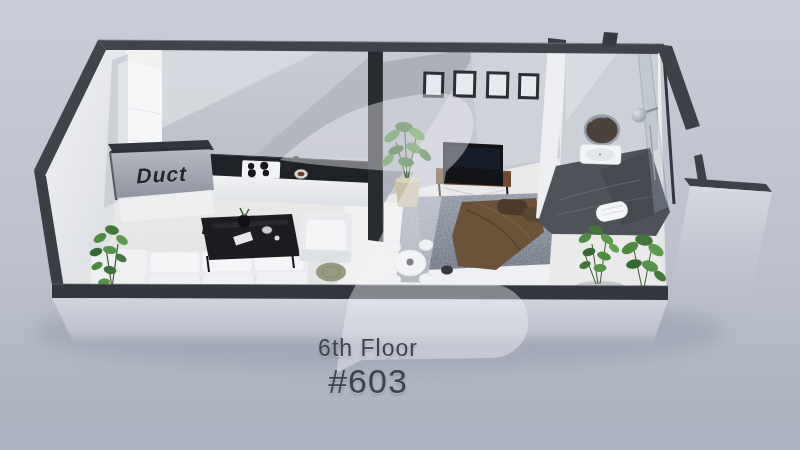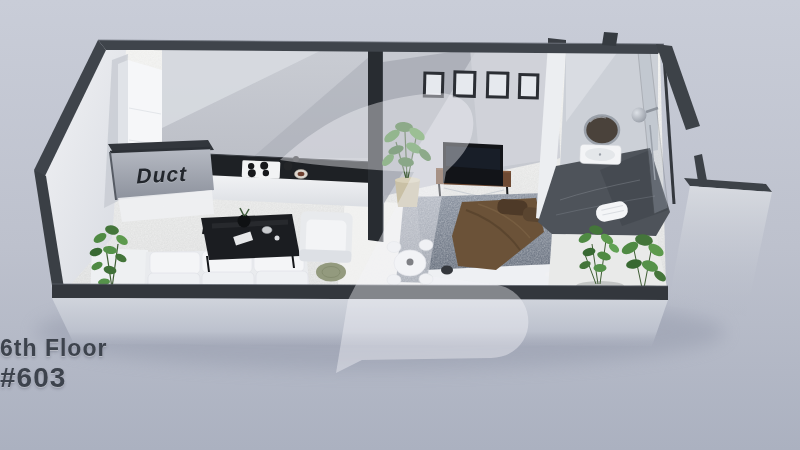--- a/index.html
+++ b/index.html
@@ -11,26 +11,26 @@
   .stage svg{position:absolute;left:0;top:0;}
   .overlay{position:absolute;z-index:5;}
   .duct-label{
     left:116px;top:155px;width:92px;height:40px;
     display:flex;align-items:center;justify-content:center;
     transform:rotate(-3deg) skewX(-12deg);
     font-size:21px;font-weight:600;color:#22262c;letter-spacing:1px;
     text-shadow:0 1px 0 rgba(255,255,255,0.18);
   }
   .caption{
-    left:0;top:336px;width:736px;color:#3d434d;
+    left:0;top:336px;width:736px;text-align:center;color:#3d434d;
     text-shadow:0 1px 0 rgba(255,255,255,0.30),0 2px 3px rgba(55,60,75,0.30);
-    line-height:1.12;letter-spacing:1px;font-weight:bold;
+    line-height:1.12;letter-spacing:1px;font-weight:normal;
   }
   .caption .floor-line{font-size:23px;}
-  .caption .unit-line{font-size:28px;}
+  .caption .unit-line{font-size:34px;}
 </style>
 </head>
 <body>
 
 <div class="stage">
 <svg width="800" height="450" viewBox="0 0 800 450">
   <defs>
     <linearGradient id="floorG" x1="0" y1="0" x2="0" y2="1">
       <stop offset="0" stop-color="#f0f0ee"></stop>
           <stop offset="1" stop-color="#dedfdf"></stop>

